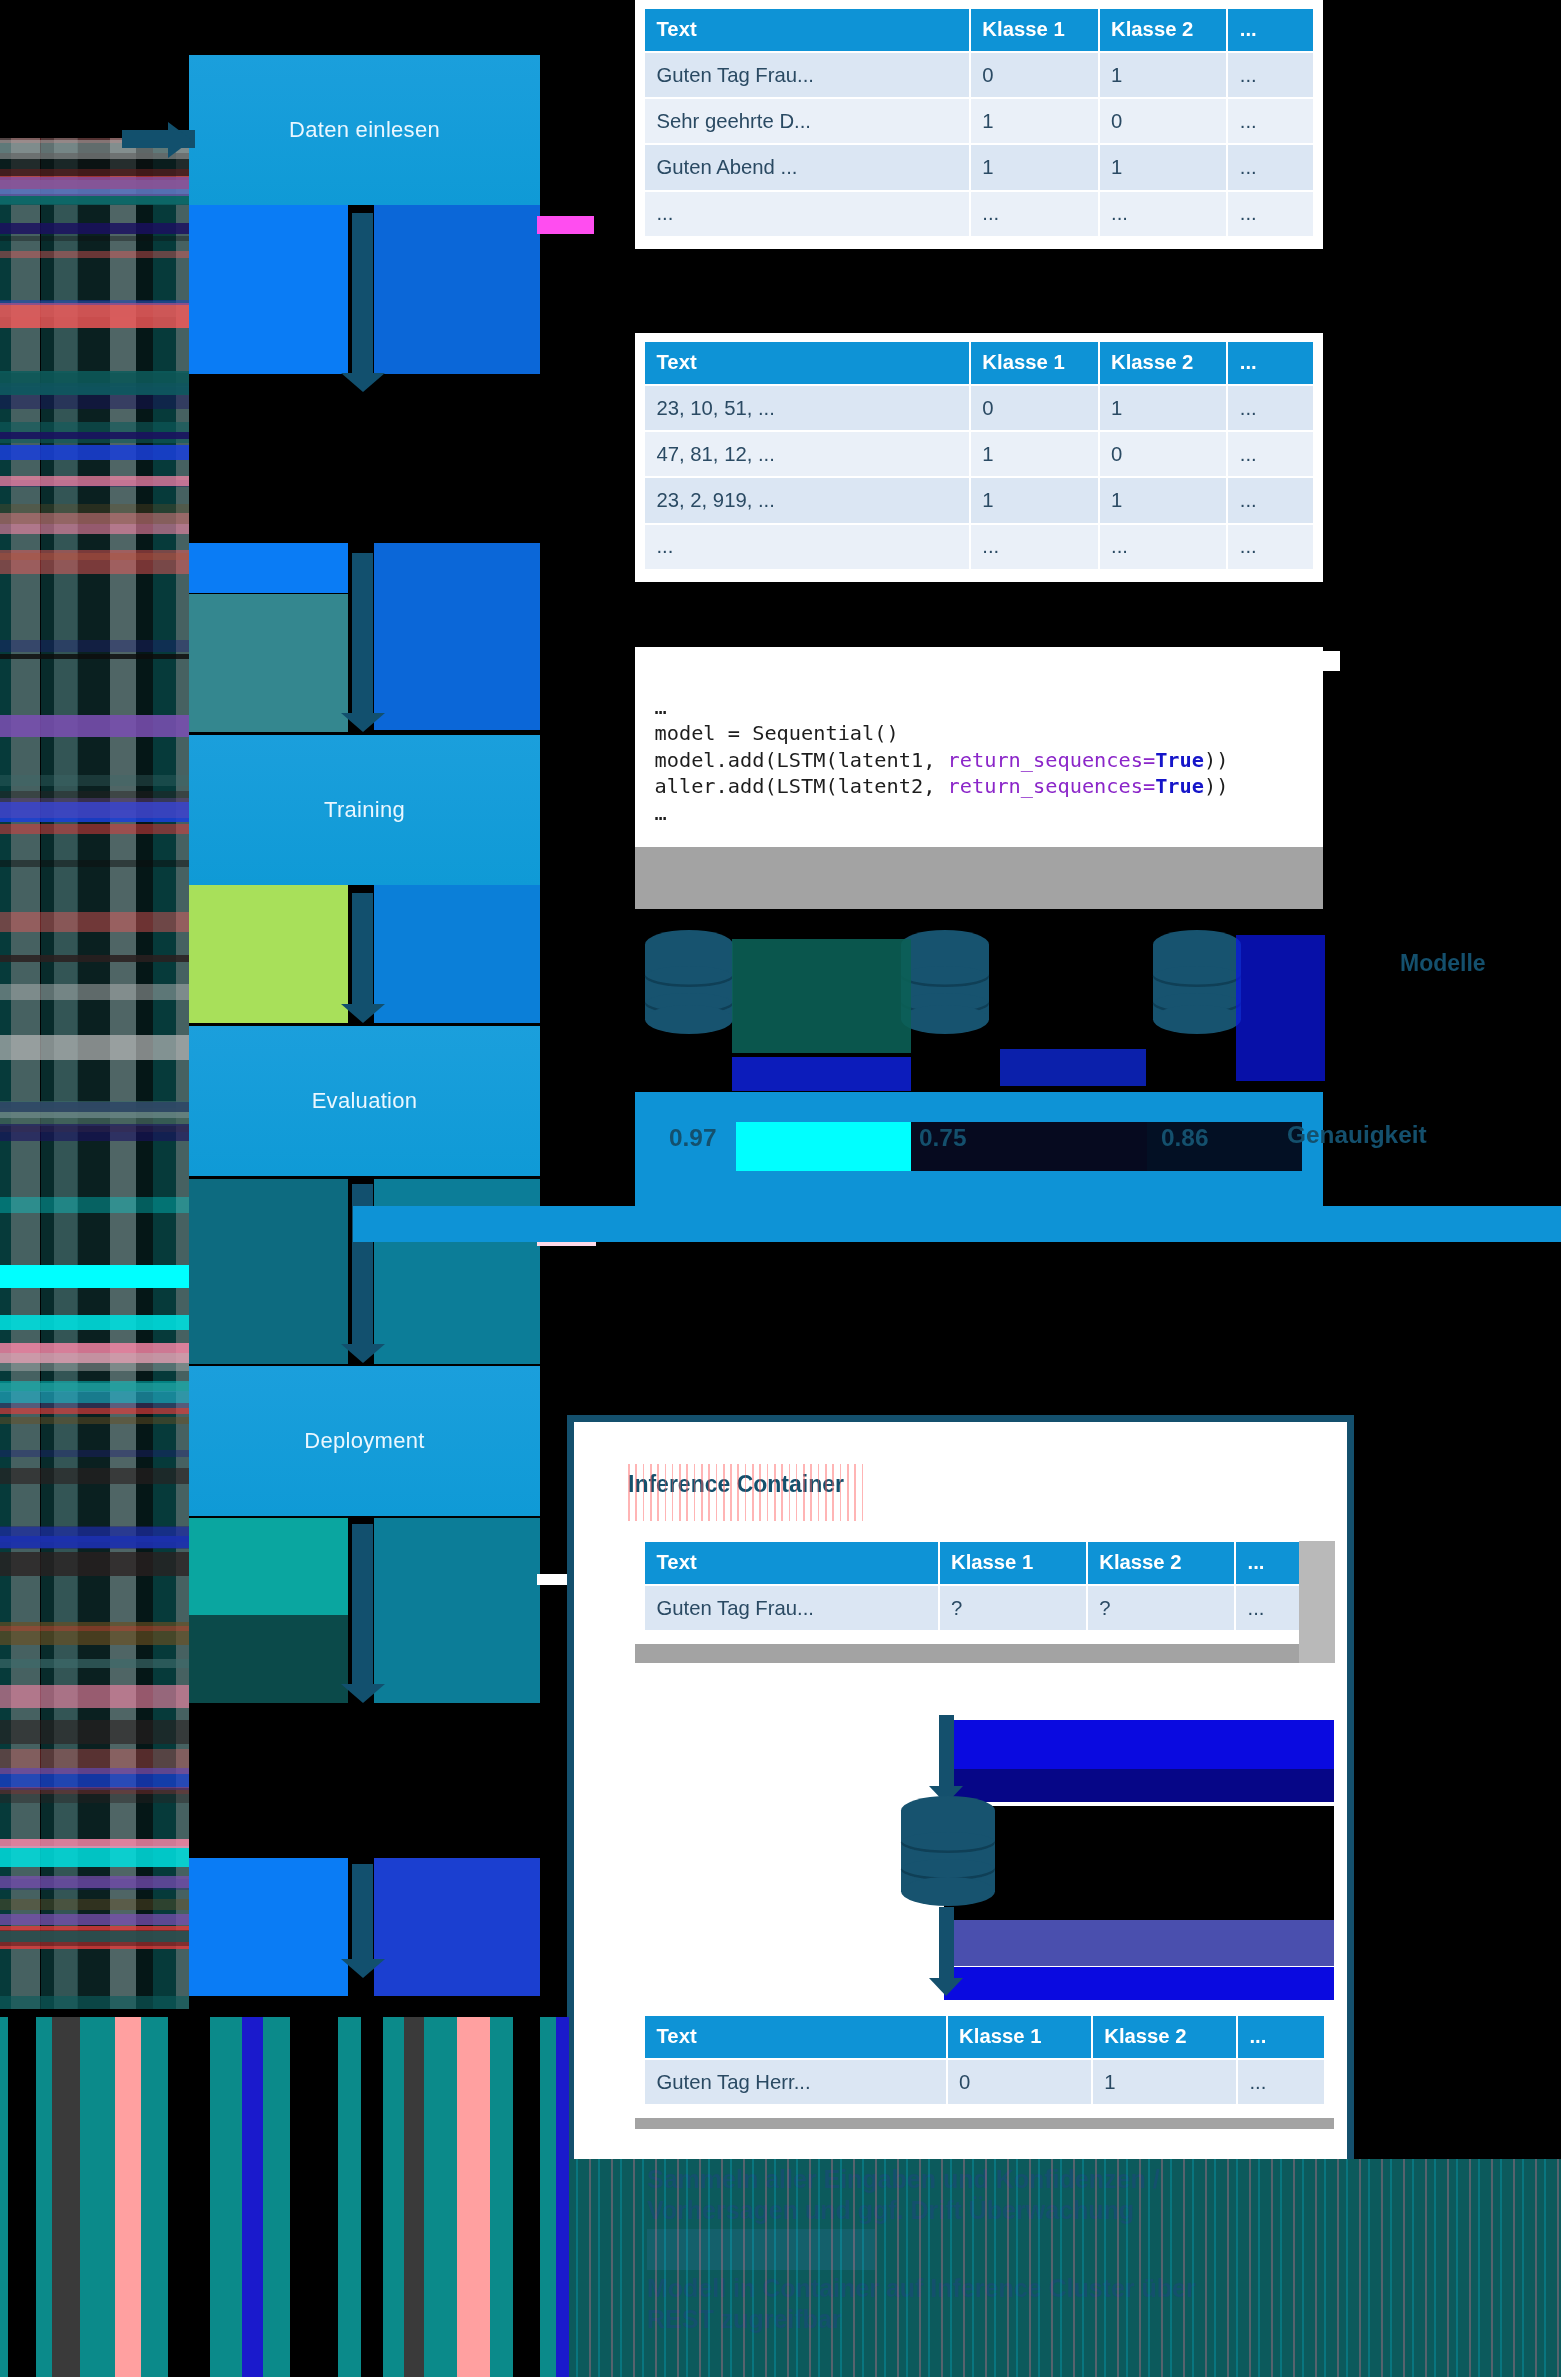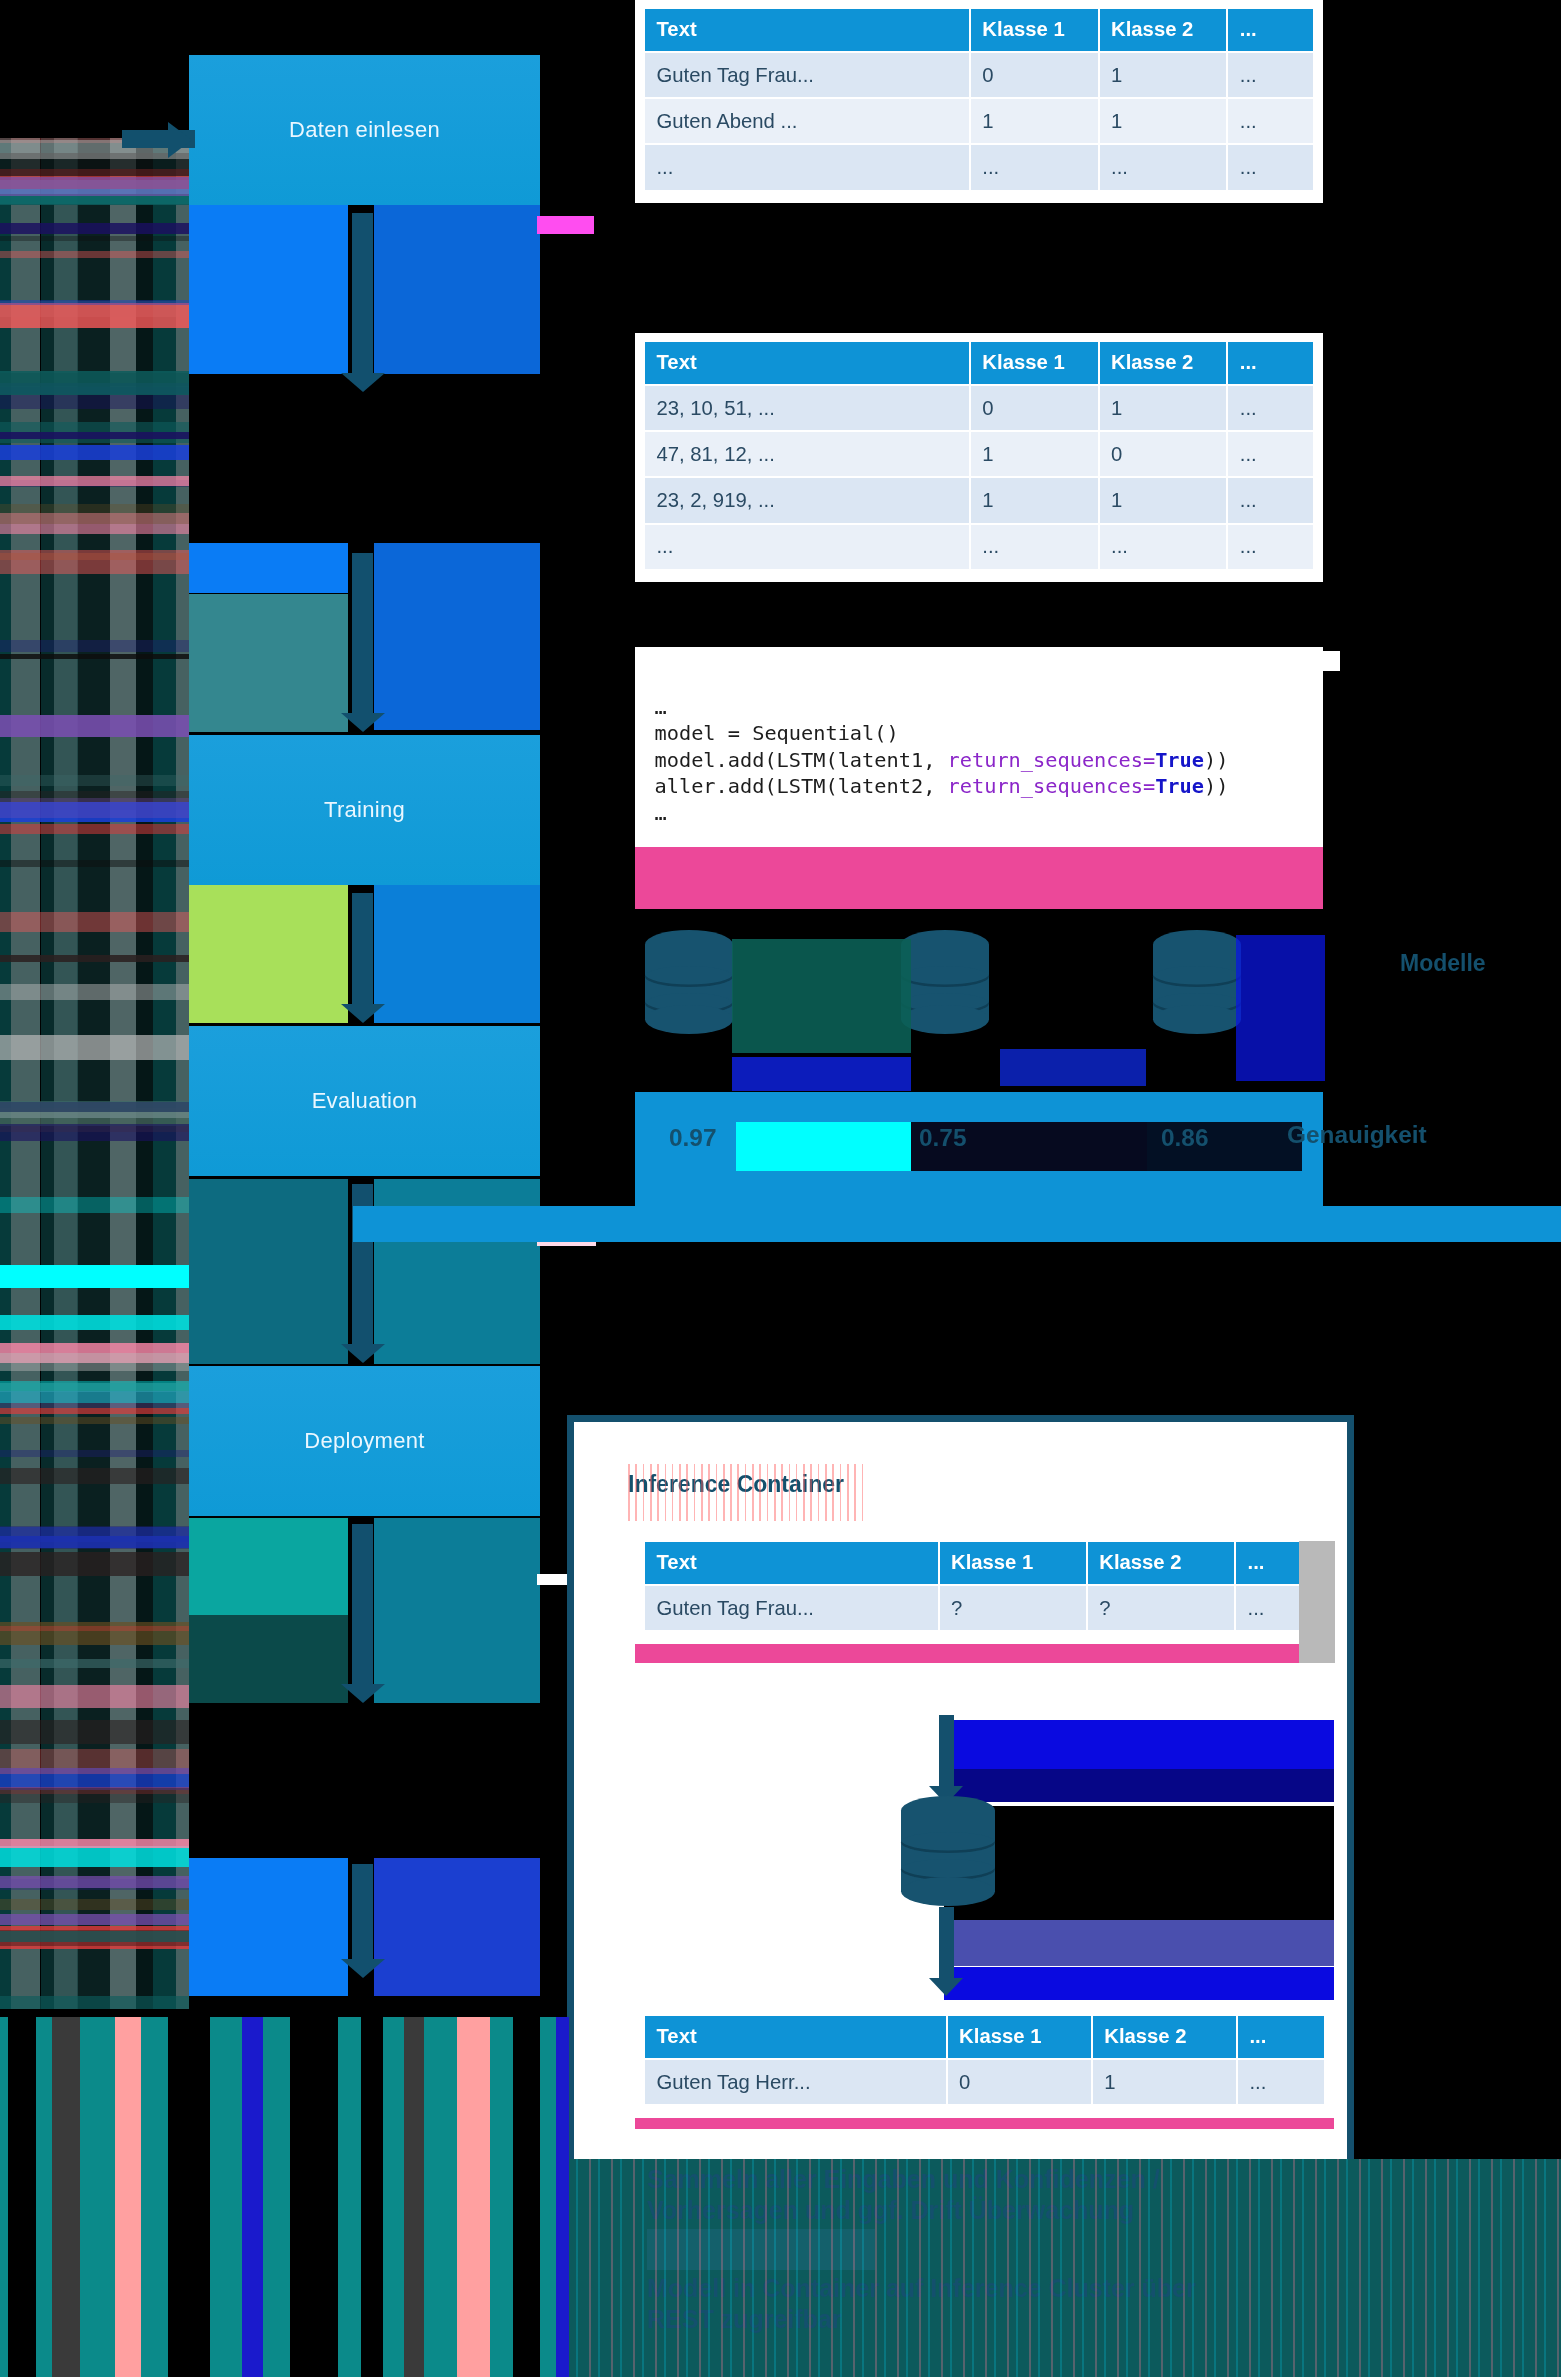--- a/index.html
+++ b/index.html
@@ -32,21 +32,21 @@
         border-left:22px solid transparent;border-right:22px solid transparent;
         border-top:19.5px solid #12506e;}
   .a1{top:213px;height:163px}.a2{top:553px;height:163px}
   .a3{top:893px;height:114px}.a4{top:1184px;height:163px}
   .a5{top:1524px;height:163px}.a6{top:1864px;height:98px}
 
   
   .noise{position:absolute;}
 
   
-  .panel{position:absolute;background:#ec4899;}
+  .panel{position:absolute;background:#a3a3a3;}
 
   table.t{border-collapse:separate;border-spacing:2.4px;width:100%;}
   table.t th{background:#0e93d6;color:#fff;font-weight:bold;font-size:20.3px;
              text-align:left;padding:9.8px 11.4px;vertical-align:top;}
   table.t td{background:#dbe6f3;color:#2a4a63;font-size:20.3px;
              padding:10.6px 11.4px;vertical-align:top;}
   table.t tr:nth-child(even) td{background:#eaf0f8;}
   .tbl-wrap{background:#fff;padding:6.5px 8.1px 11.4px 8.1px;}
 
   .code{background:#fff;padding:21px 18px 21px 19.5px;
@@ -243,20 +243,26 @@
           </tr>
         </thead>
         <tbody>
           <tr>
             <td>Guten Tag Frau...</td>
             <td>0</td>
             <td>1</td>
             <td>...</td>
           </tr>
           <tr>
+            <td>Sehr geehrte D...</td>
+            <td>1</td>
+            <td>0</td>
+            <td>...</td>
+          </tr>
+          <tr>
             <td>Guten Abend  ...</td>
             <td>1</td>
             <td>1</td>
             <td>...</td>
           </tr>
           <tr>
             <td>...</td>
             <td>...</td>
             <td>...</td>
             <td>...</td>

